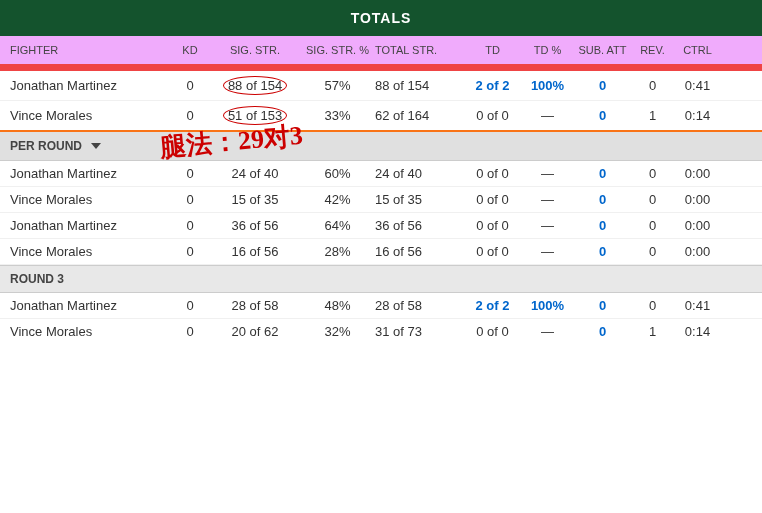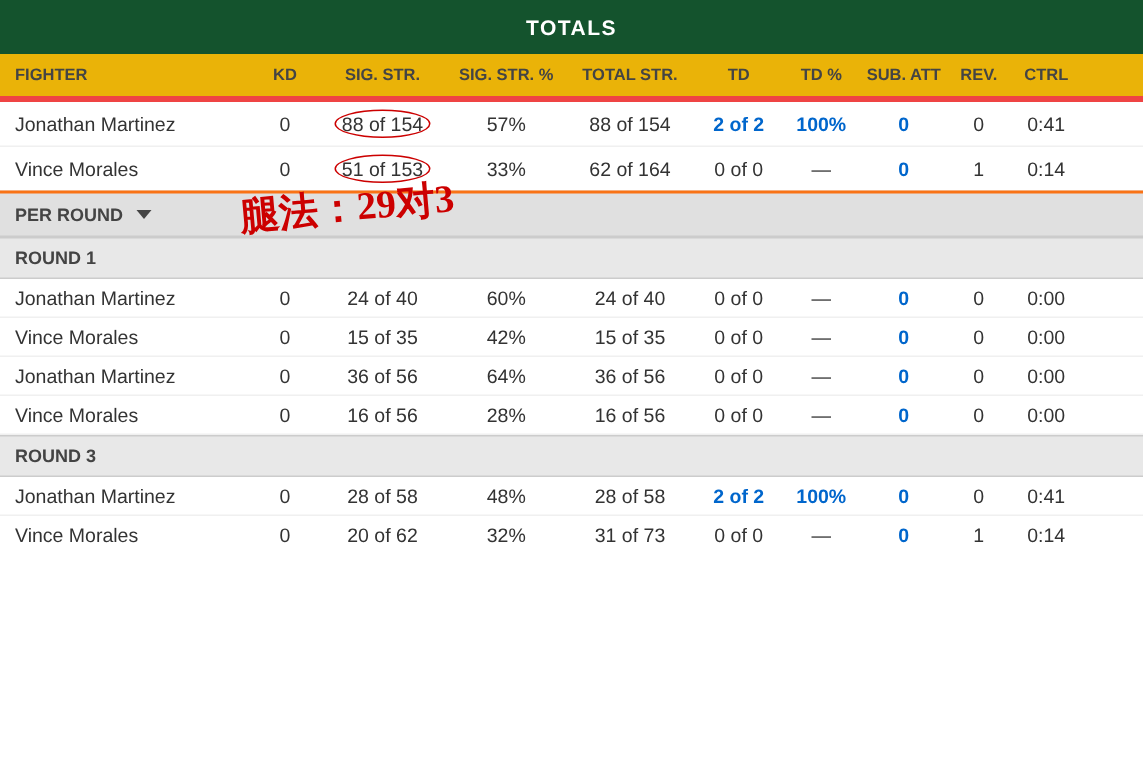--- a/index.html
+++ b/index.html
@@ -16,26 +16,26 @@
       color: #fff;
       text-align: center;
       padding: 10px;
       font-weight: bold;
       font-size: 14px;
       letter-spacing: 1px;
     }
 
     .col-headers {
       display: flex;
-      background: #eab308;
+      background: #f0abfc;
       padding: 8px 10px;
-      font-weight: bold;
+      font-weight: normal;
       font-size: 11px;
       color: #444;
-      border-bottom: 4px solid #ef4444;
+      border-bottom: 7px solid #ef4444;
     }
 
     .data-row {
       display: flex;
       padding: 5px 10px;
       align-items: center;
       border-bottom: 1px solid #f0f0f0;
     }
 
     .data-row:last-child {
@@ -81,21 +81,21 @@
       color: #cc0000;
       transform: rotate(-5deg);
       pointer-events: none;
     }
 
     
     .col-fighter { width: 160px; flex-shrink: 0; }
     .col-kd      { width: 40px; flex-shrink: 0; text-align: center; }
     .col-sig-str { width: 90px; flex-shrink: 0; text-align: center; }
     .col-sig-pct { width: 75px; flex-shrink: 0; text-align: center; }
-    .col-tot-str { width: 90px; flex-shrink: 0; text-align: center; }
+    .col-tot-str { width: 90px; flex-shrink: 0; text-align: left; }
     .col-td      { width: 55px; flex-shrink: 0; text-align: center; }
     .col-td-pct  { width: 55px; flex-shrink: 0; text-align: center; }
     .col-sub-att { width: 55px; flex-shrink: 0; text-align: center; }
     .col-rev     { width: 45px; flex-shrink: 0; text-align: center; }
     .col-ctrl    { width: 45px; flex-shrink: 0; text-align: center; }
 
     
     .circled {
       display: inline-block;
       border: 1.5px solid #cc0000;
@@ -171,21 +171,20 @@
 
 <div class="per-round-section" style="position:relative; overflow:visible;">
   <div class="per-round-label">
     <span>PER ROUND</span>
     <span class="chevron-down"></span>
   </div>
   <div class="annotation">腿法：29对3</div>
 </div>
 
 <div id="rounds-container">
-    <div class="round-header">ROUND 1</div>
     <div class="data-row">
       <div class="col-fighter">Jonathan Martinez</div>
       <div class="col-kd">0</div>
       <div class="col-sig-str">24 of 40</div>
       <div class="col-sig-pct">60%</div>
       <div class="col-tot-str">24 of 40</div>
       <div class="col-td">0 of 0</div>
       <div class="col-td-pct">—</div>
       <div class="col-sub-att"><span class="highlight-blue">0</span></div>
       <div class="col-rev">0</div>

